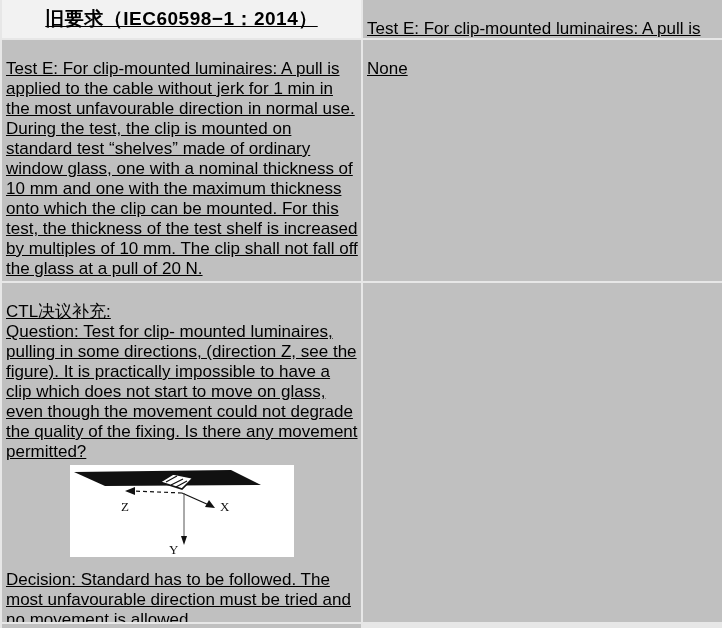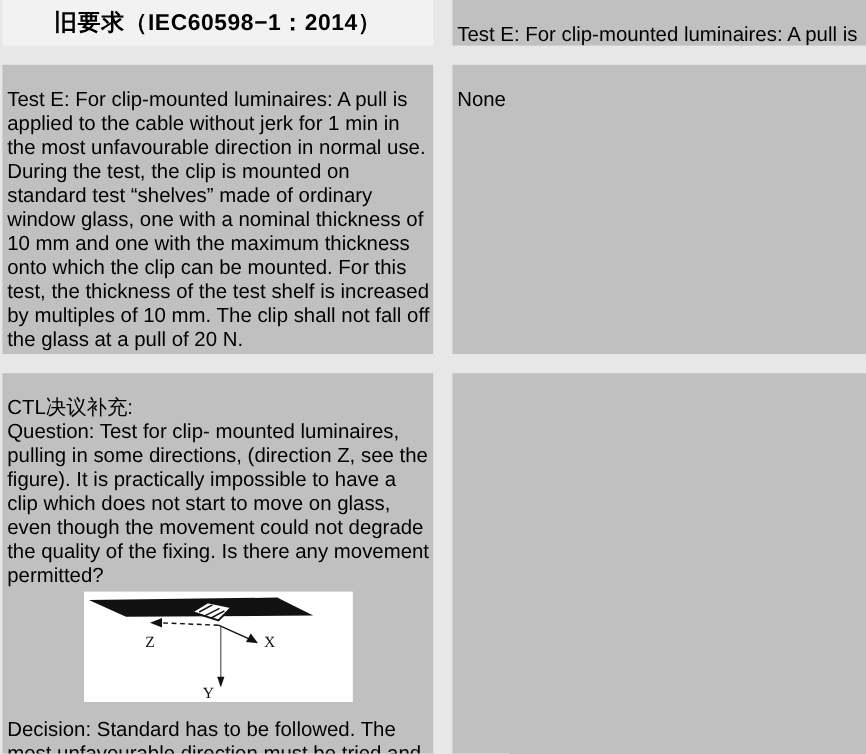--- a/index.html
+++ b/index.html
@@ -13,25 +13,26 @@
   *{margin:0;padding:0;box-sizing:border-box;}
   html,body{width:722px;height:628px;overflow:hidden;}
   body{
     font-family:"Liberation Sans", sans-serif;
     background:var(--border-color);
   }
   .grid{
     display:grid;
     grid-template-columns:359px 359px;
     grid-template-rows:38px 241px 339px 4px;
-    gap:16px;
+    gap:2px;
     padding-left:2px;
     width:722px;
     height:604px;
     background:var(--border-color);
+    text-decoration:underline;
   }
   .cell{
     overflow:hidden;
     color:var(--text-color);
   }
   .cell.header{
     background:var(--header-bg);
     display:flex;
     align-items:center;
     justify-content:center;

